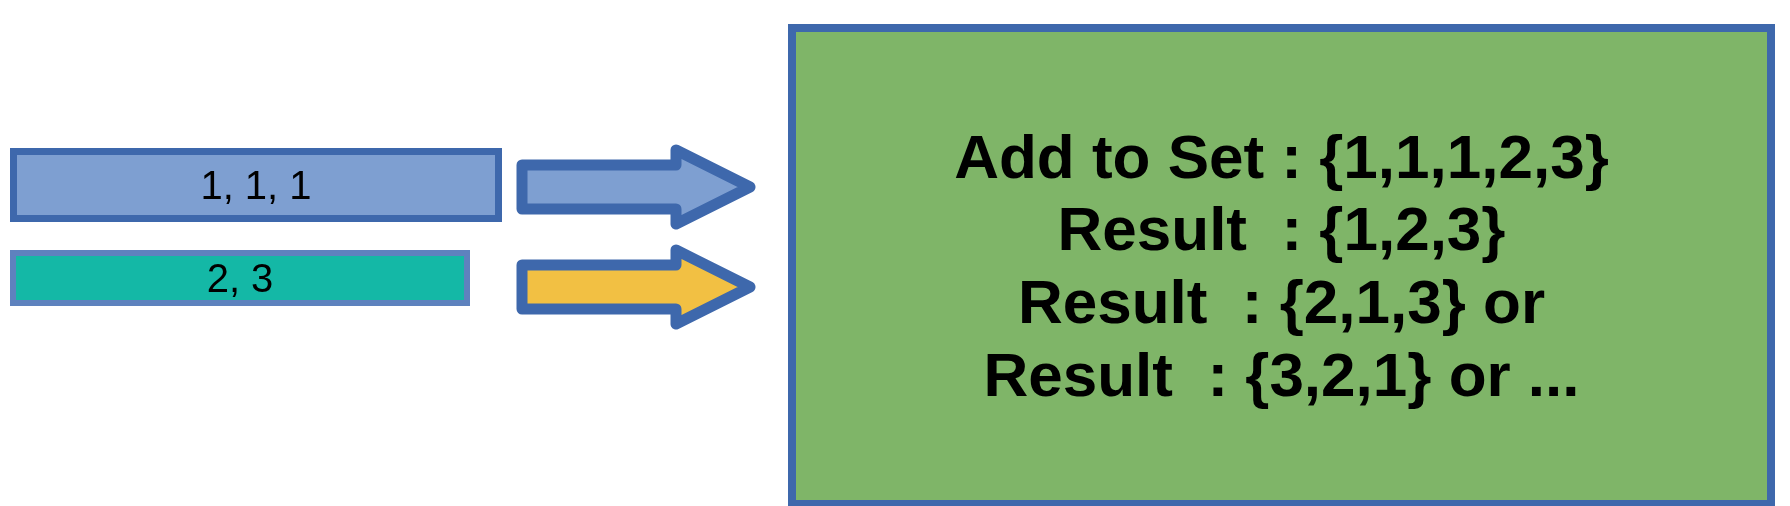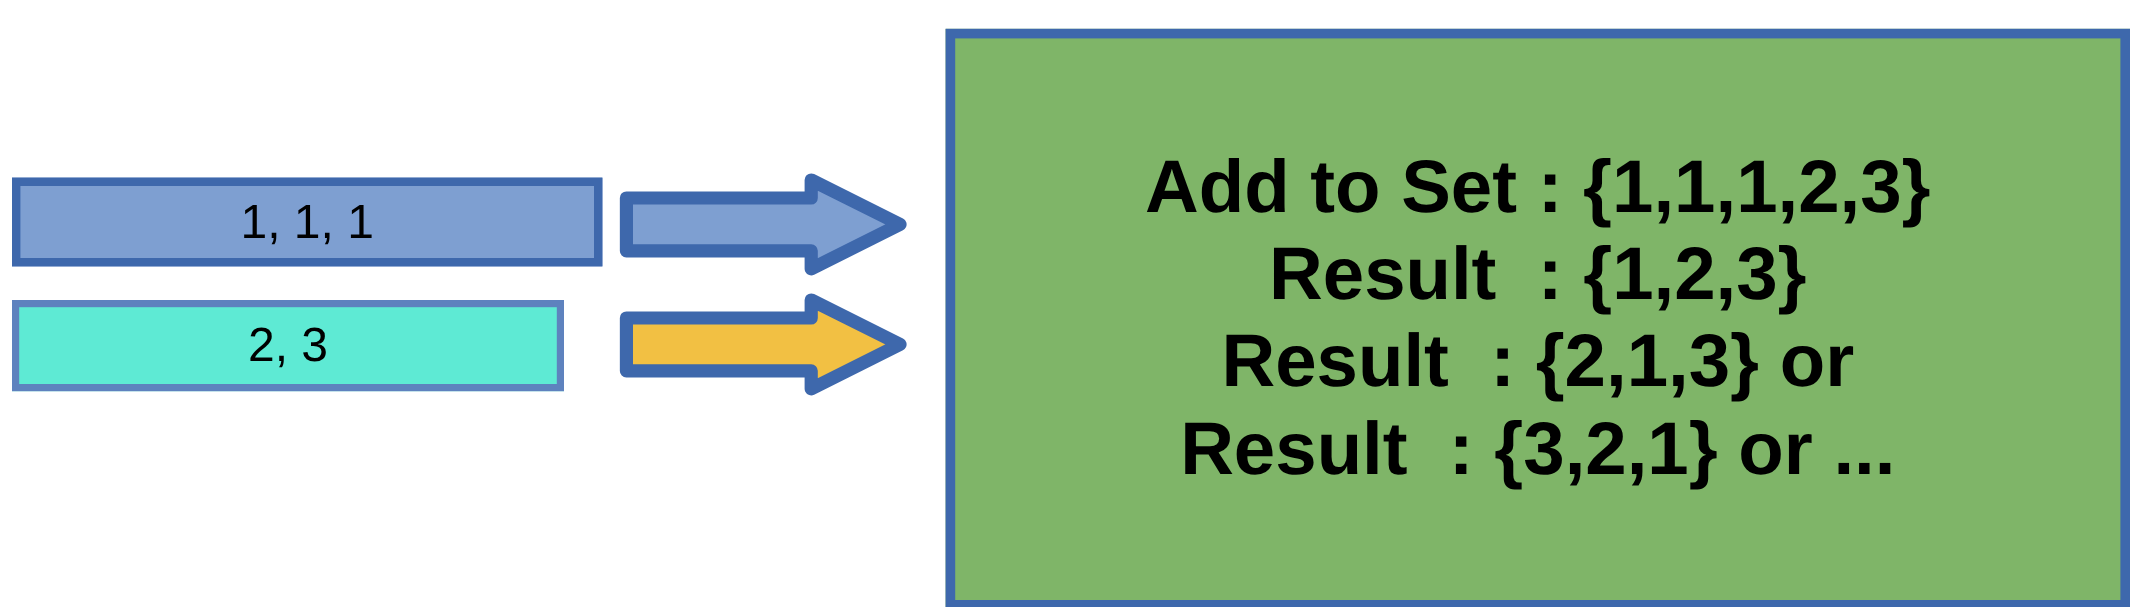--- a/index.html
+++ b/index.html
@@ -38,22 +38,22 @@
     width: 492px;
     height: 74px;
     background: #7E9FD1;
     border: 7px solid #3E68AC;
     font-size: 40px;
   }
   #box-twothree {
     left: 10px;
     top: 250px;
     width: 460px;
-    height: 76px;
-    background: #5eead4;
+    height: 56px;
+    background: #14b8a6;
     border: 6px solid #5E82BE;
     font-size: 40px;
   }
 
   
   .arrow {
     position: absolute;
     display: block;
   }
   #arrow-top {

